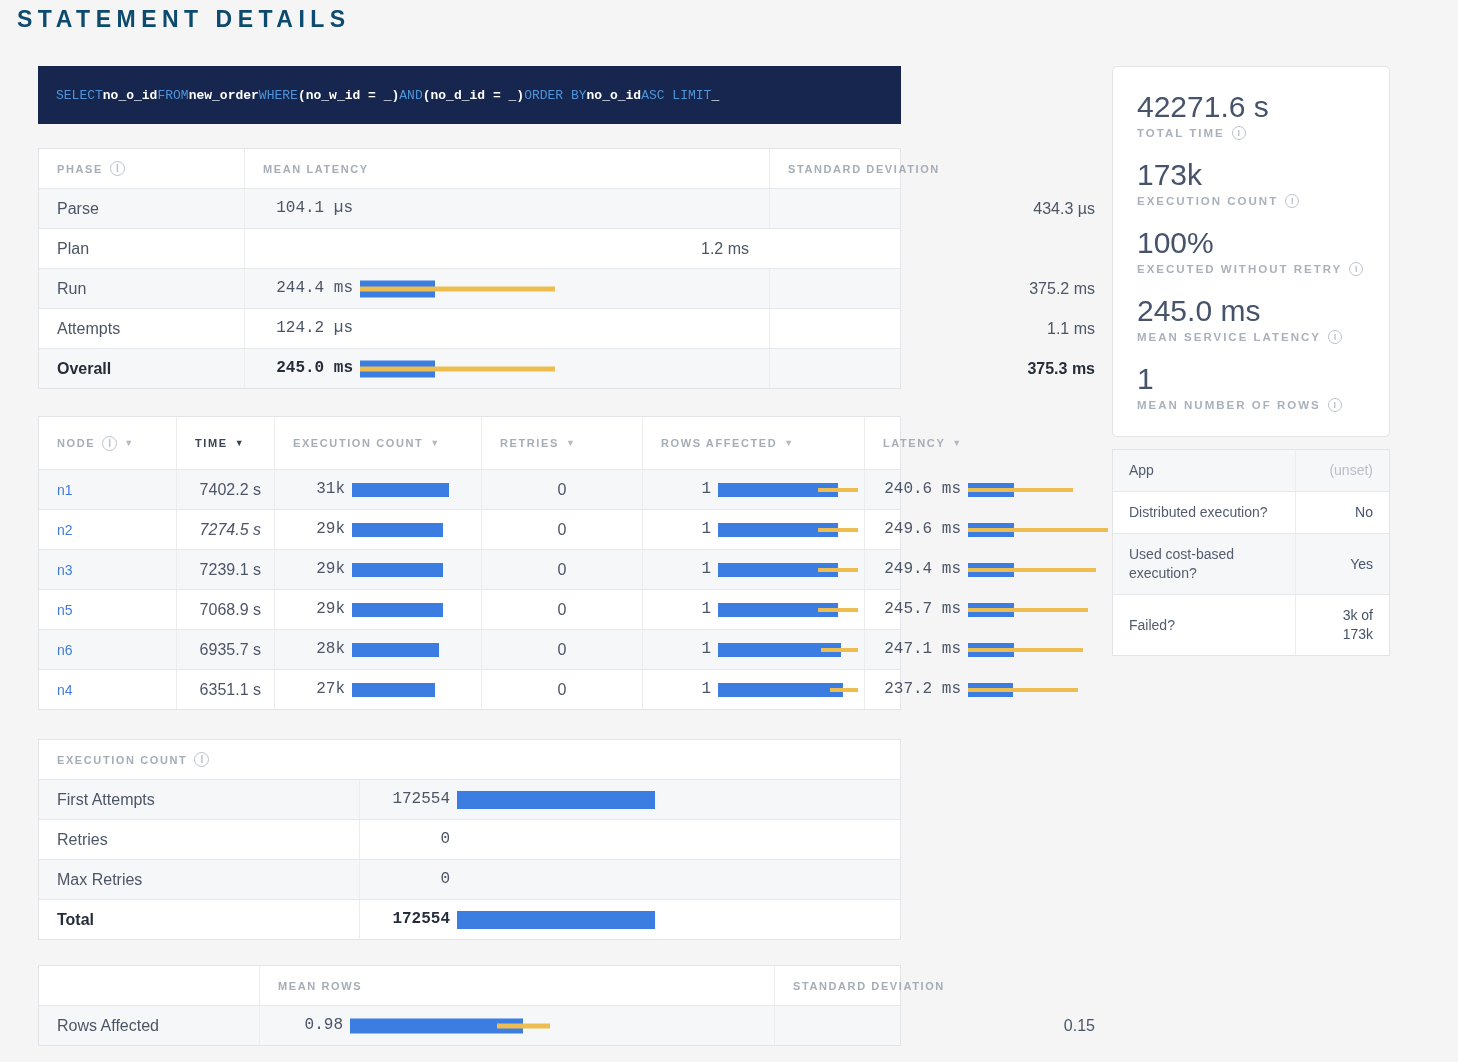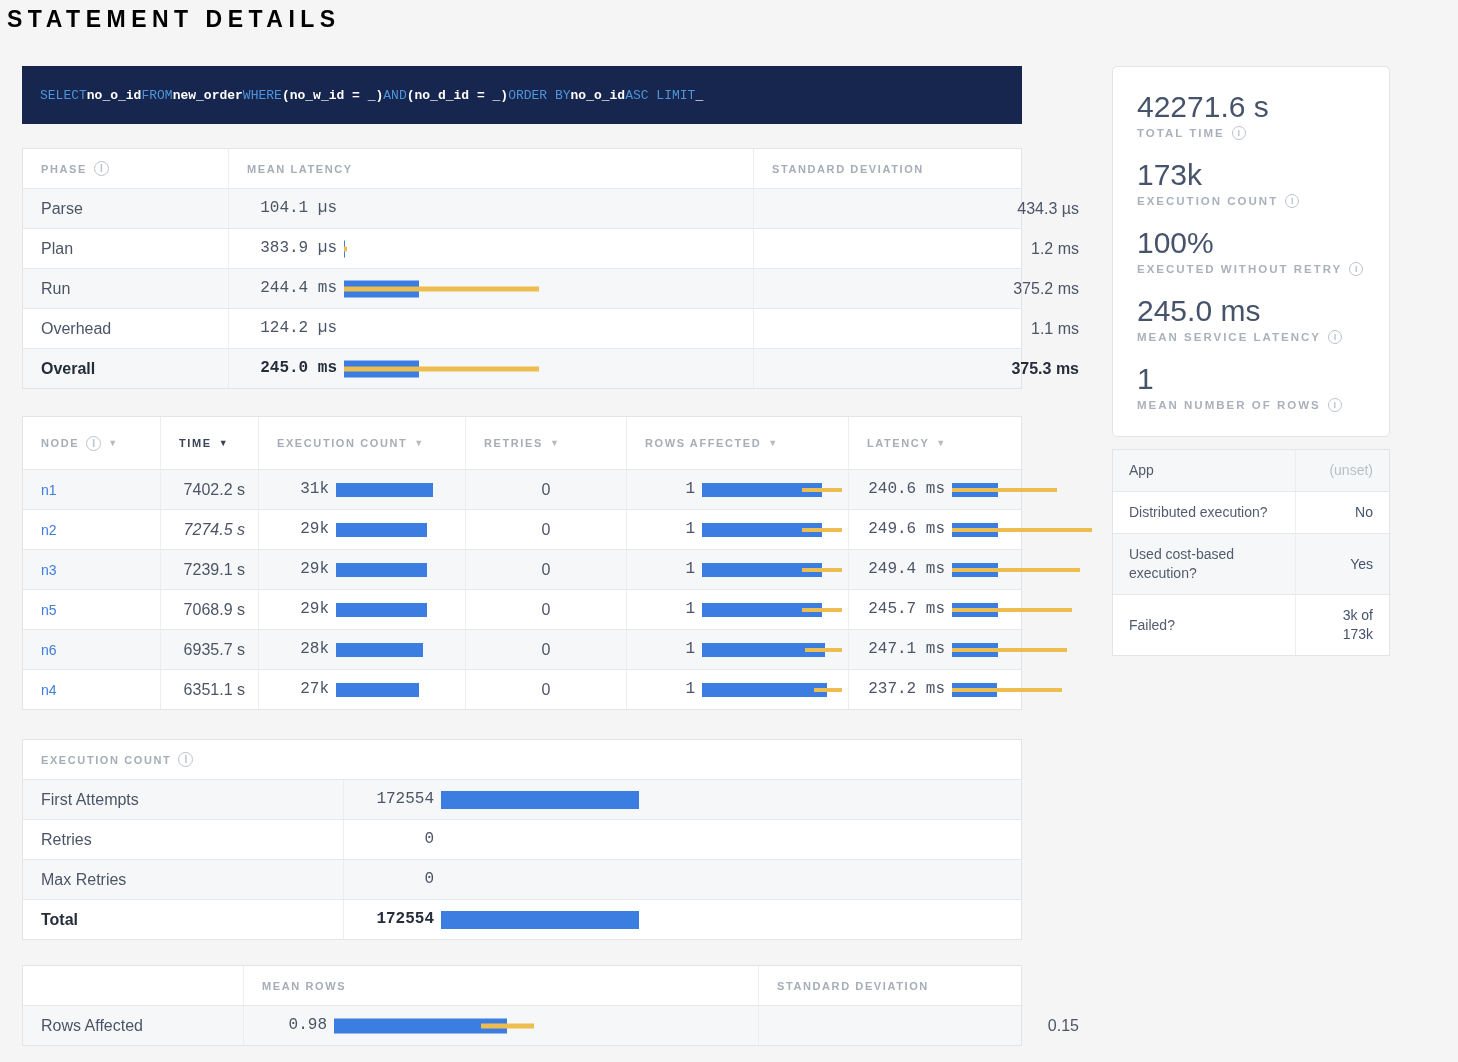--- a/index.html
+++ b/index.html
@@ -6,25 +6,25 @@
   html,body { background:#f5f5f6; }
   .page {
     position: relative;
     width: 1458px; height: 1062px;
     background:#f5f5f6;
     font-family: "Liberation Sans", sans-serif;
     color:#4c5566;
     overflow: hidden;
   }
   .page-title {
-    position:absolute; left:7px; top:6px;
+    position:absolute; left:17px; top:6px;
     font-size:23px; font-weight:700; letter-spacing:5.5px;
-    color:#000000;
-  }
-  .main { position:absolute; left:22px; top:66px; width:1000px; }
+    color:#0c4a6e;
+  }
+  .main { position:absolute; left:38px; top:66px; width:863px; }
   .sidebar { position:absolute; left:1112px; top:66px; width:278px; }
 
   
   .sql-box {
     height:58px; background:#17264e; display:flex; align-items:center;
     padding:0 18px;
     font-family:"Liberation Mono","DejaVu Sans Mono",monospace;
     font-size:13px; line-height:1;
     white-space:nowrap; overflow:hidden;
   }
@@ -147,46 +147,37 @@
             <div class="cell">
               <div class="vb">
                 <span class="val" style="width: 90px;">104.1 µs</span>
                 <div class="bar-wrap h17"></div>
               </div>
             </div>
             <div class="cell right">434.3 µs</div>
           </div>
           <div class="t-row phase-grid">
             <div class="cell">Plan</div>
-            <div class="cell">
-              <div class="vb">
-                <span class="val" style="width: 90px;">383.9 µs</span>
-                <div class="bar-wrap h17">
-                  <div class="bar-blue" style="width: 1px;"></div>
-                  <div class="bar-yellow" style="left: 0px; width: 3px;"></div>
-                </div>
-              </div>
-            </div>
             <div class="cell right">1.2 ms</div>
           </div>
           <div class="t-row phase-grid stripe">
             <div class="cell">Run</div>
             <div class="cell">
               <div class="vb">
                 <span class="val" style="width: 90px;">244.4 ms</span>
                 <div class="bar-wrap h17">
                   <div class="bar-blue" style="width: 75px;"></div>
                   <div class="bar-yellow" style="left: 0px; width: 195px;"></div>
                 </div>
               </div>
             </div>
             <div class="cell right">375.2 ms</div>
           </div>
           <div class="t-row phase-grid">
-            <div class="cell">Overhead</div>
+            <div class="cell">Attempts</div>
             <div class="cell">
               <div class="vb">
                 <span class="val" style="width: 90px;">124.2 µs</span>
                 <div class="bar-wrap h17"></div>
               </div>
             </div>
             <div class="cell right">1.1 ms</div>
           </div>
           <div class="t-row phase-grid stripe bold-row">
             <div class="cell">Overall</div>

